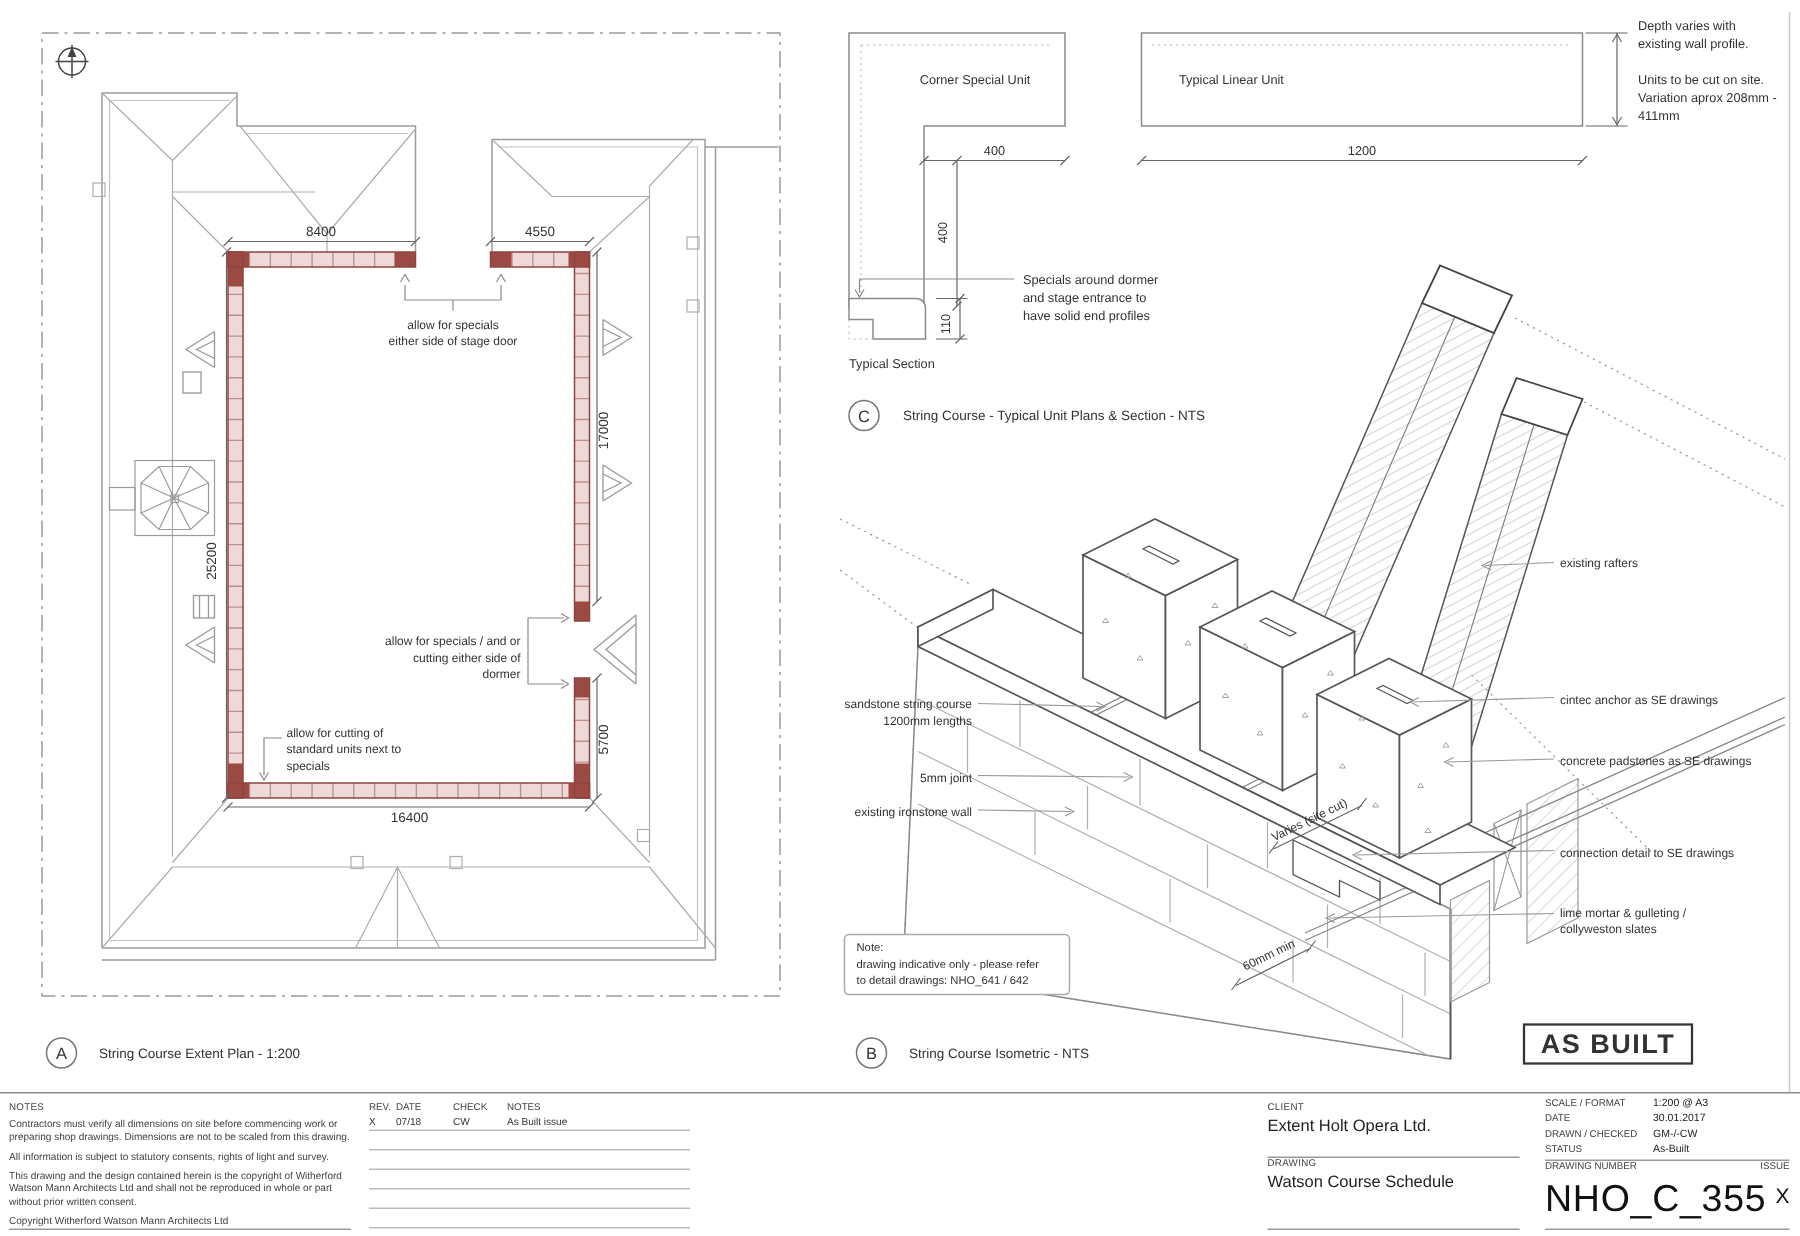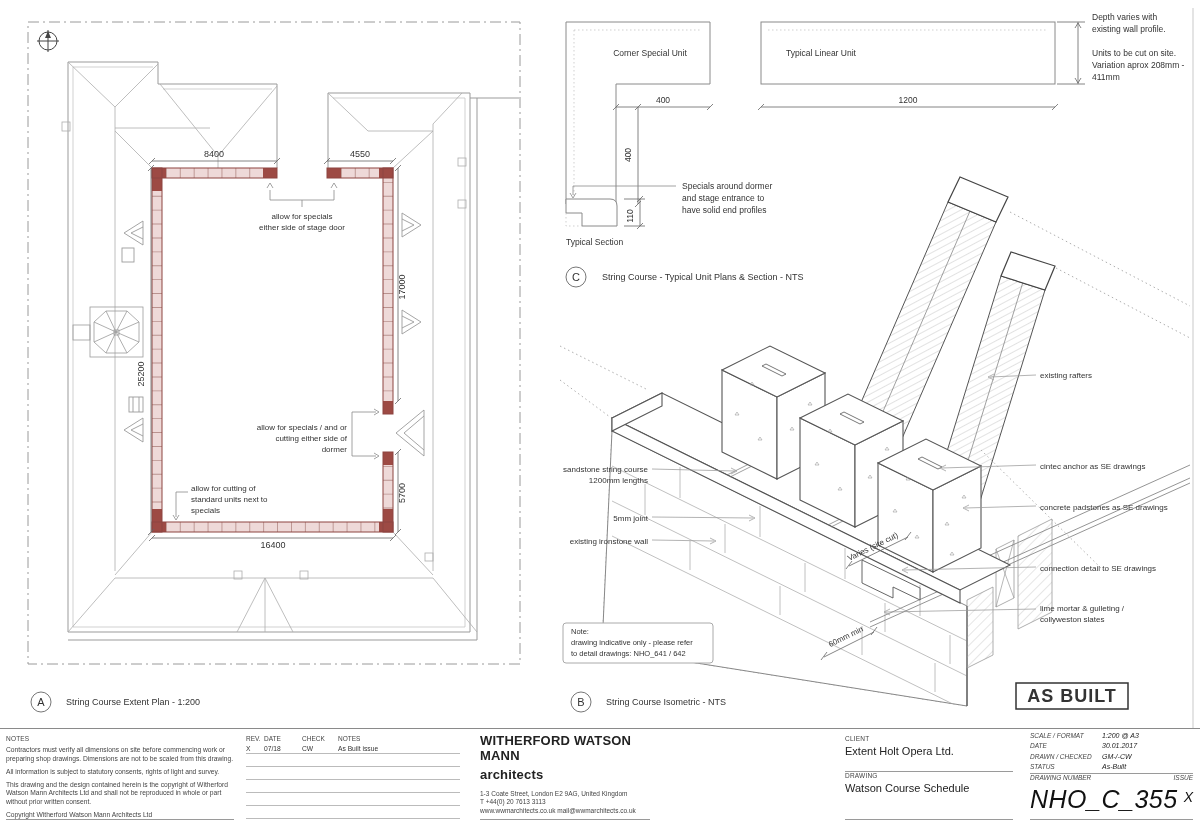--- a/index.html
+++ b/index.html
@@ -18,21 +18,21 @@
   .rev-grid{display:grid;grid-template-columns:18px 38px 36px 1fr;}
   .rev-grid .hcell{font-size:6.5px;color:#444;padding-top:6px;}
   .rev-grid .cell{padding-top:3px;padding-bottom:1px;}
   .rev-line{border-bottom:1px solid #bbb;height:12px;}
   .tb-firm{left:480px;width:170px;}
   .firm-name{font-size:13px;font-weight:bold;letter-spacing:.2px;color:#222;margin-top:5px;line-height:1.12;}
   .firm-addr{position:absolute;bottom:9px;left:0;font-size:6.5px;line-height:1.35;color:#444;}
   .tb-proj{left:664px;width:172px;}
   .tb-val{font-size:11px;color:#222;margin-top:3px;}
   .tb-client{left:845px;width:168px;}
-  .tb-meta{left:1030px;width:163px;font-style:italic;}
+  .tb-meta{left:1030px;width:163px;}
   .meta-row{display:flex;font-size:6.5px;margin-top:3.2px;}
   .meta-row .k{width:72px;color:#444;}
   .meta-row .v{font-size:7px;color:#222;}
   .dn-row{display:flex;justify-content:space-between;margin-top:4px;font-size:6.5px;color:#444;}
   .dn-big{font-size:25px;color:#111;letter-spacing:.5px;margin-top:4px;}
   .dn-issue{position:absolute;right:0px;top:60px;font-size:14px;color:#111;}
 </style>
 </head>
 <body>
 
@@ -392,30 +392,20 @@
       <div class="cell">As Built issue</div>
     </div>
     <div style="border-bottom:1px solid #bbb"></div>
     <div class="rev-line"></div>
     <div class="rev-line"></div>
     <div class="rev-line"></div>
     <div class="rev-line"></div>
     <div class="rev-line"></div>
   </div>
 
-  <div class="tb-col tb-firm">
-    <div class="firm-name">WITHERFORD WATSON MANN</div>
-    <div class="firm-name">architects</div>
-    <div class="firm-addr">
-      <div>1-3 Coate Street, London E2 9AG, United Kingdom</div>
-      <div>T +44(0) 20 7613 3113</div>
-      <div>www.wwmarchitects.co.uk  mail@wwmarchitects.co.uk</div>
-    </div>
-    <div class="tb-rule" style="top:90px"></div>
-  </div>
 
 
   <div class="tb-col tb-client">
     <div class="tb-label" style="margin-top:6px">CLIENT</div>
     <div class="tb-val">Extent Holt Opera Ltd.</div>
     <div class="tb-rule" style="top:42px"></div>
     <div class="tb-label" style="margin-top:15px">DRAWING</div>
     <div class="tb-val">Watson Course Schedule</div>
     <div class="tb-rule" style="top:90px"></div>
   </div>

